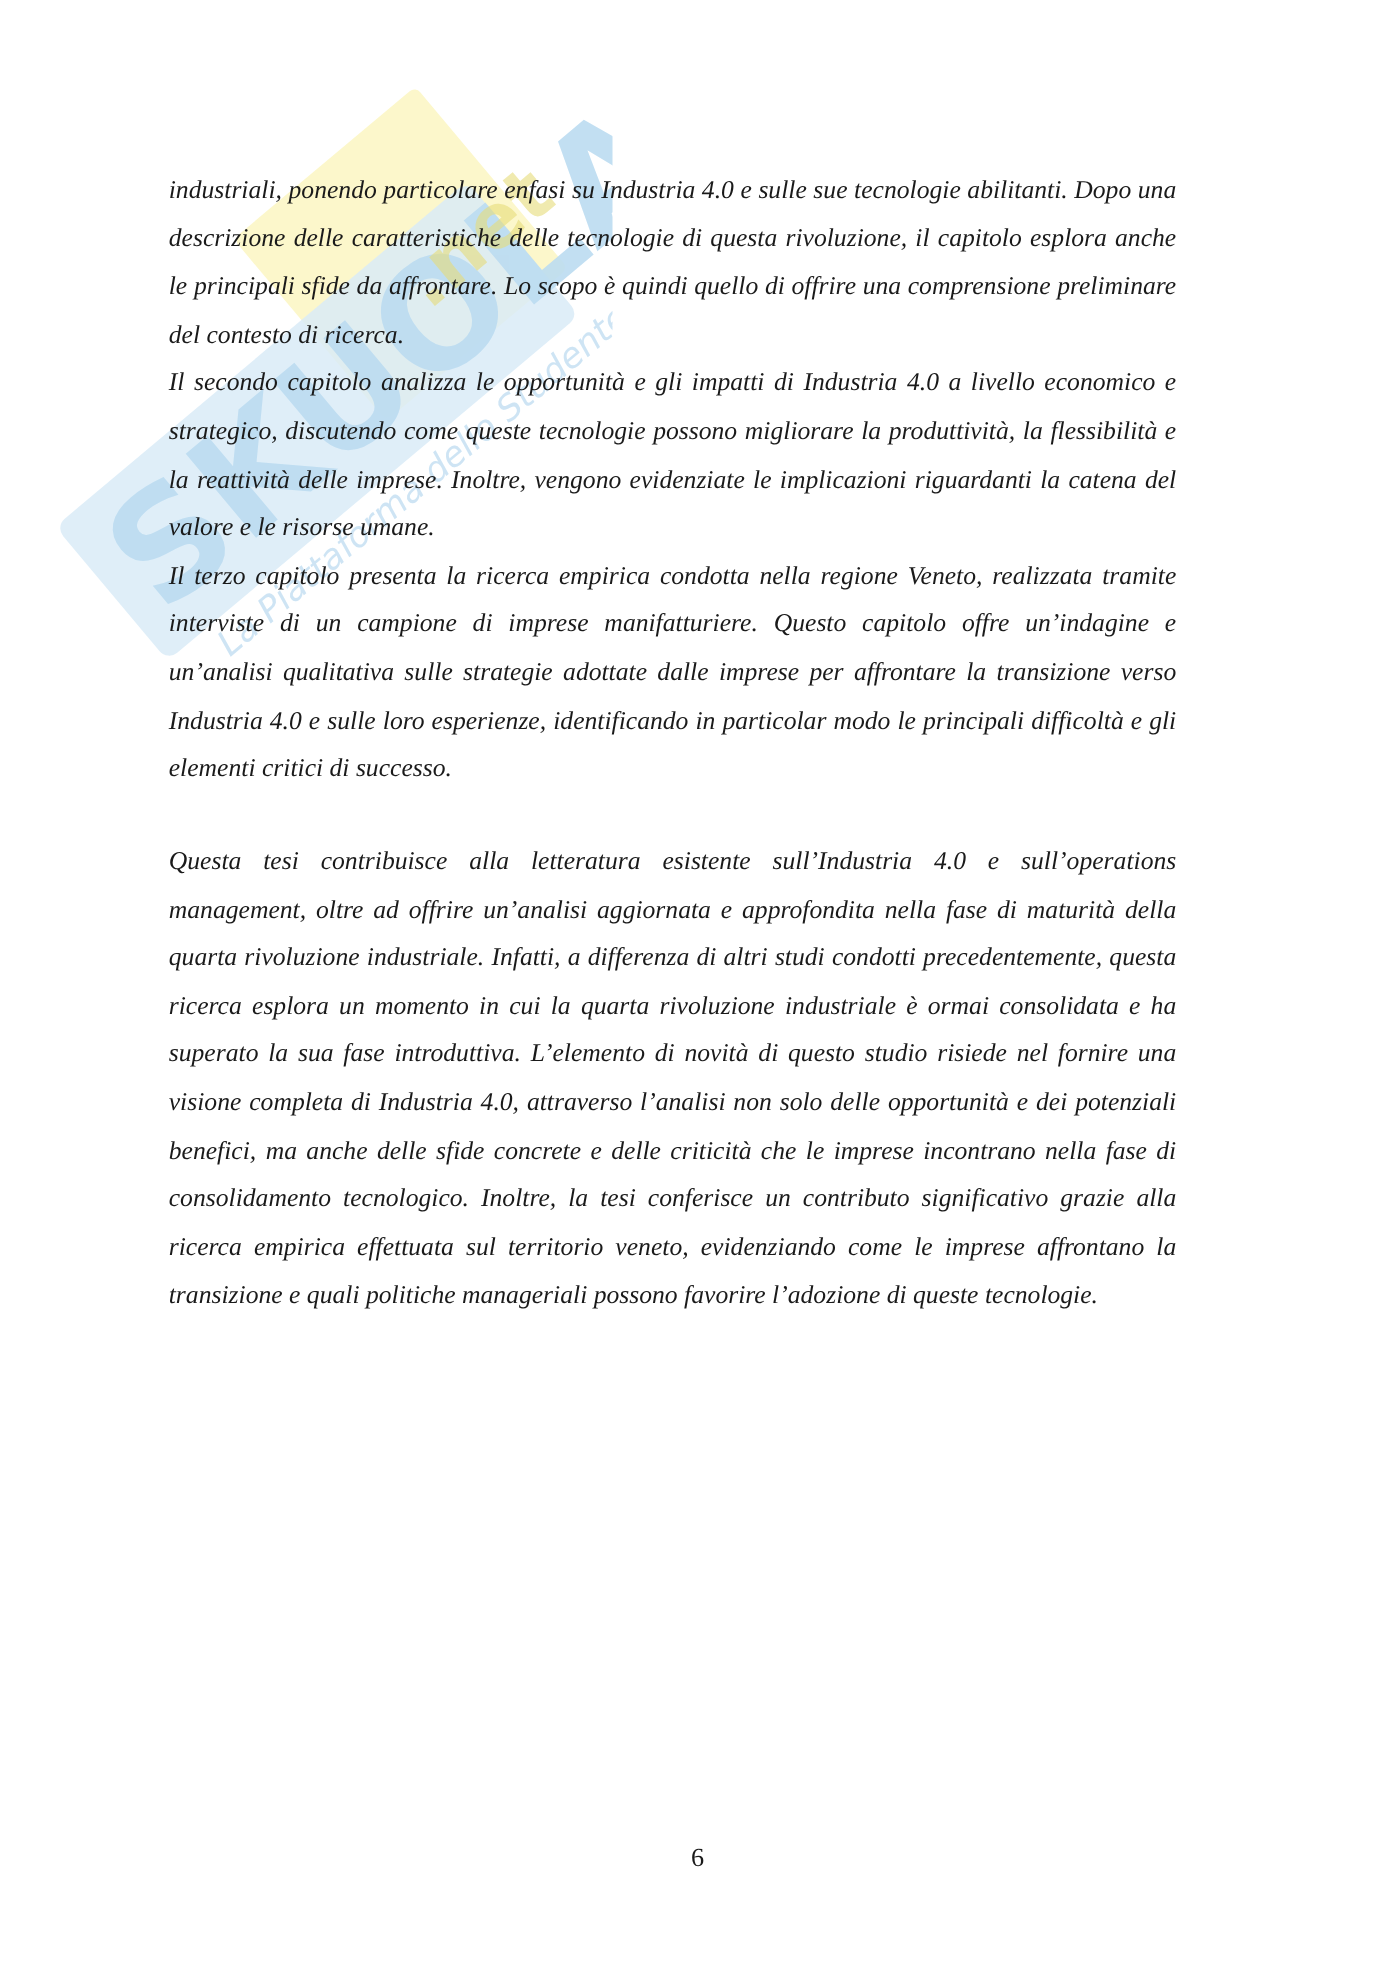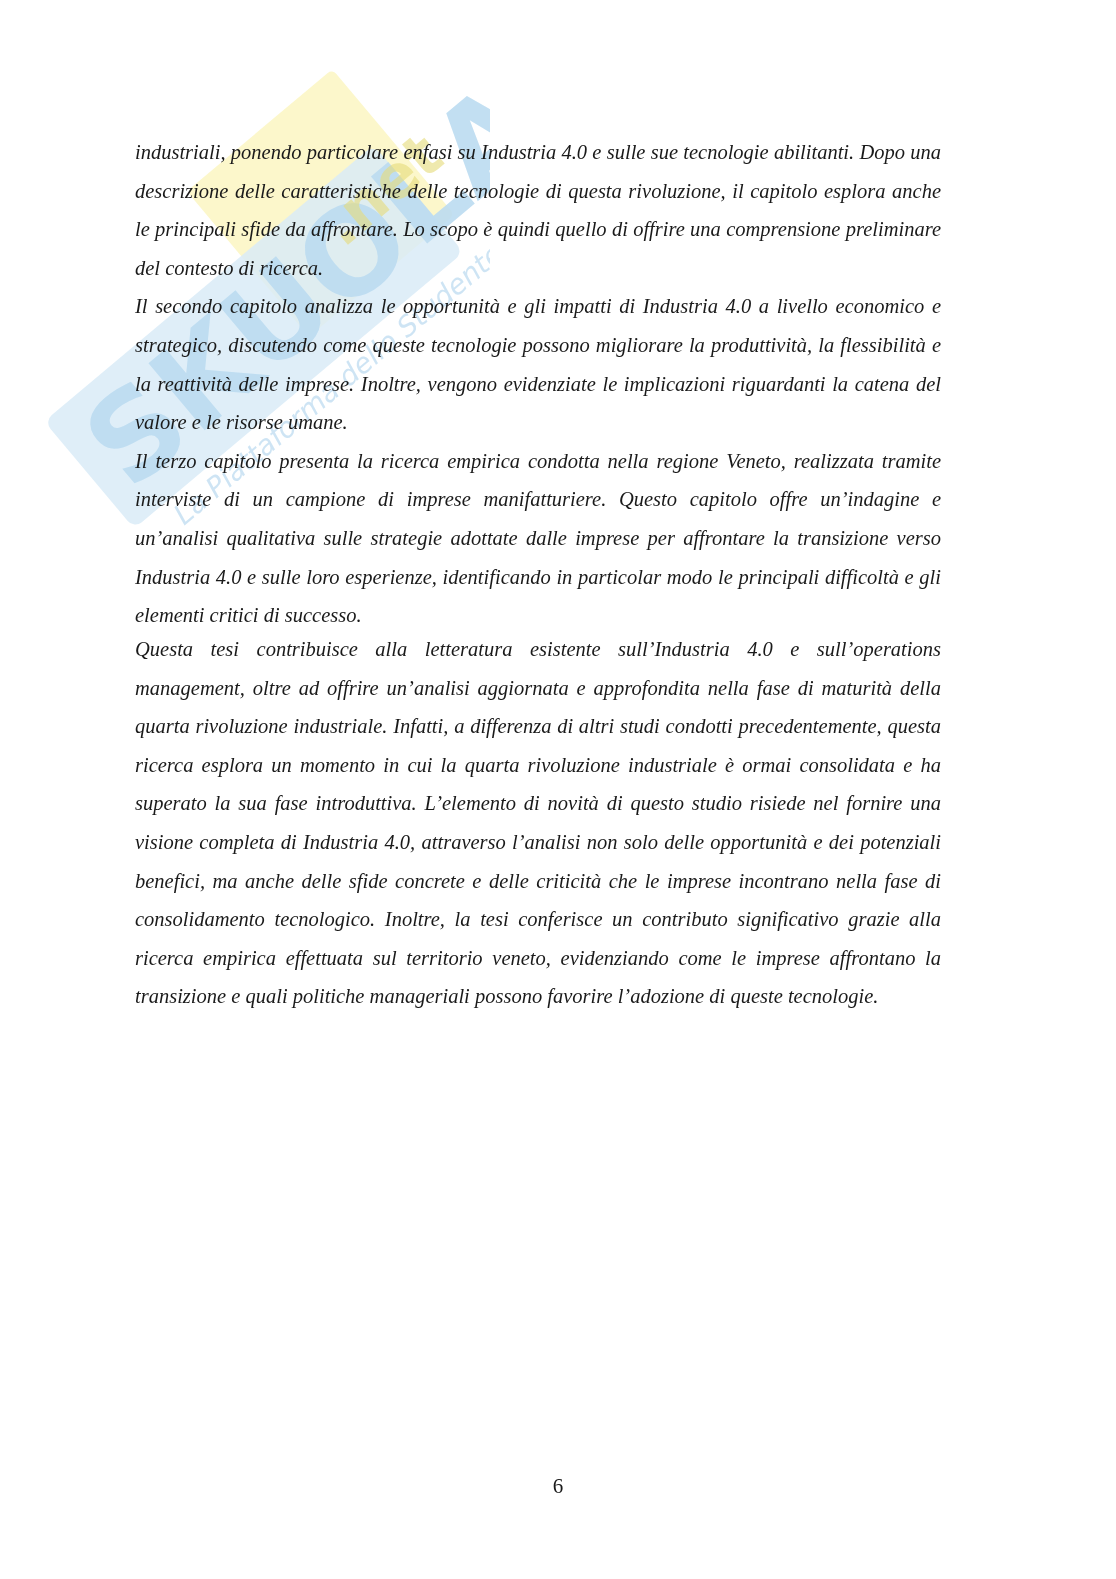--- a/index.html
+++ b/index.html
@@ -34,21 +34,21 @@
     }
     .watermark svg { width: 100%; height: 100%; }
     
     .text-block {
       position: absolute;
       left: 135px;
       width: 806px;
       z-index: 1;
     }
     .block-1 { top: 133px; }
-    .block-2 { top: 630px; }
+    .block-2 { top: 670px; }
     .para {
       margin: 0;
       font-size: 20.5px;
       line-height: 38.6px;
       text-align: justify;
       text-align-last: left;
       letter-spacing: 0px;
       word-spacing: 0px;
       font-style: italic;
     }

